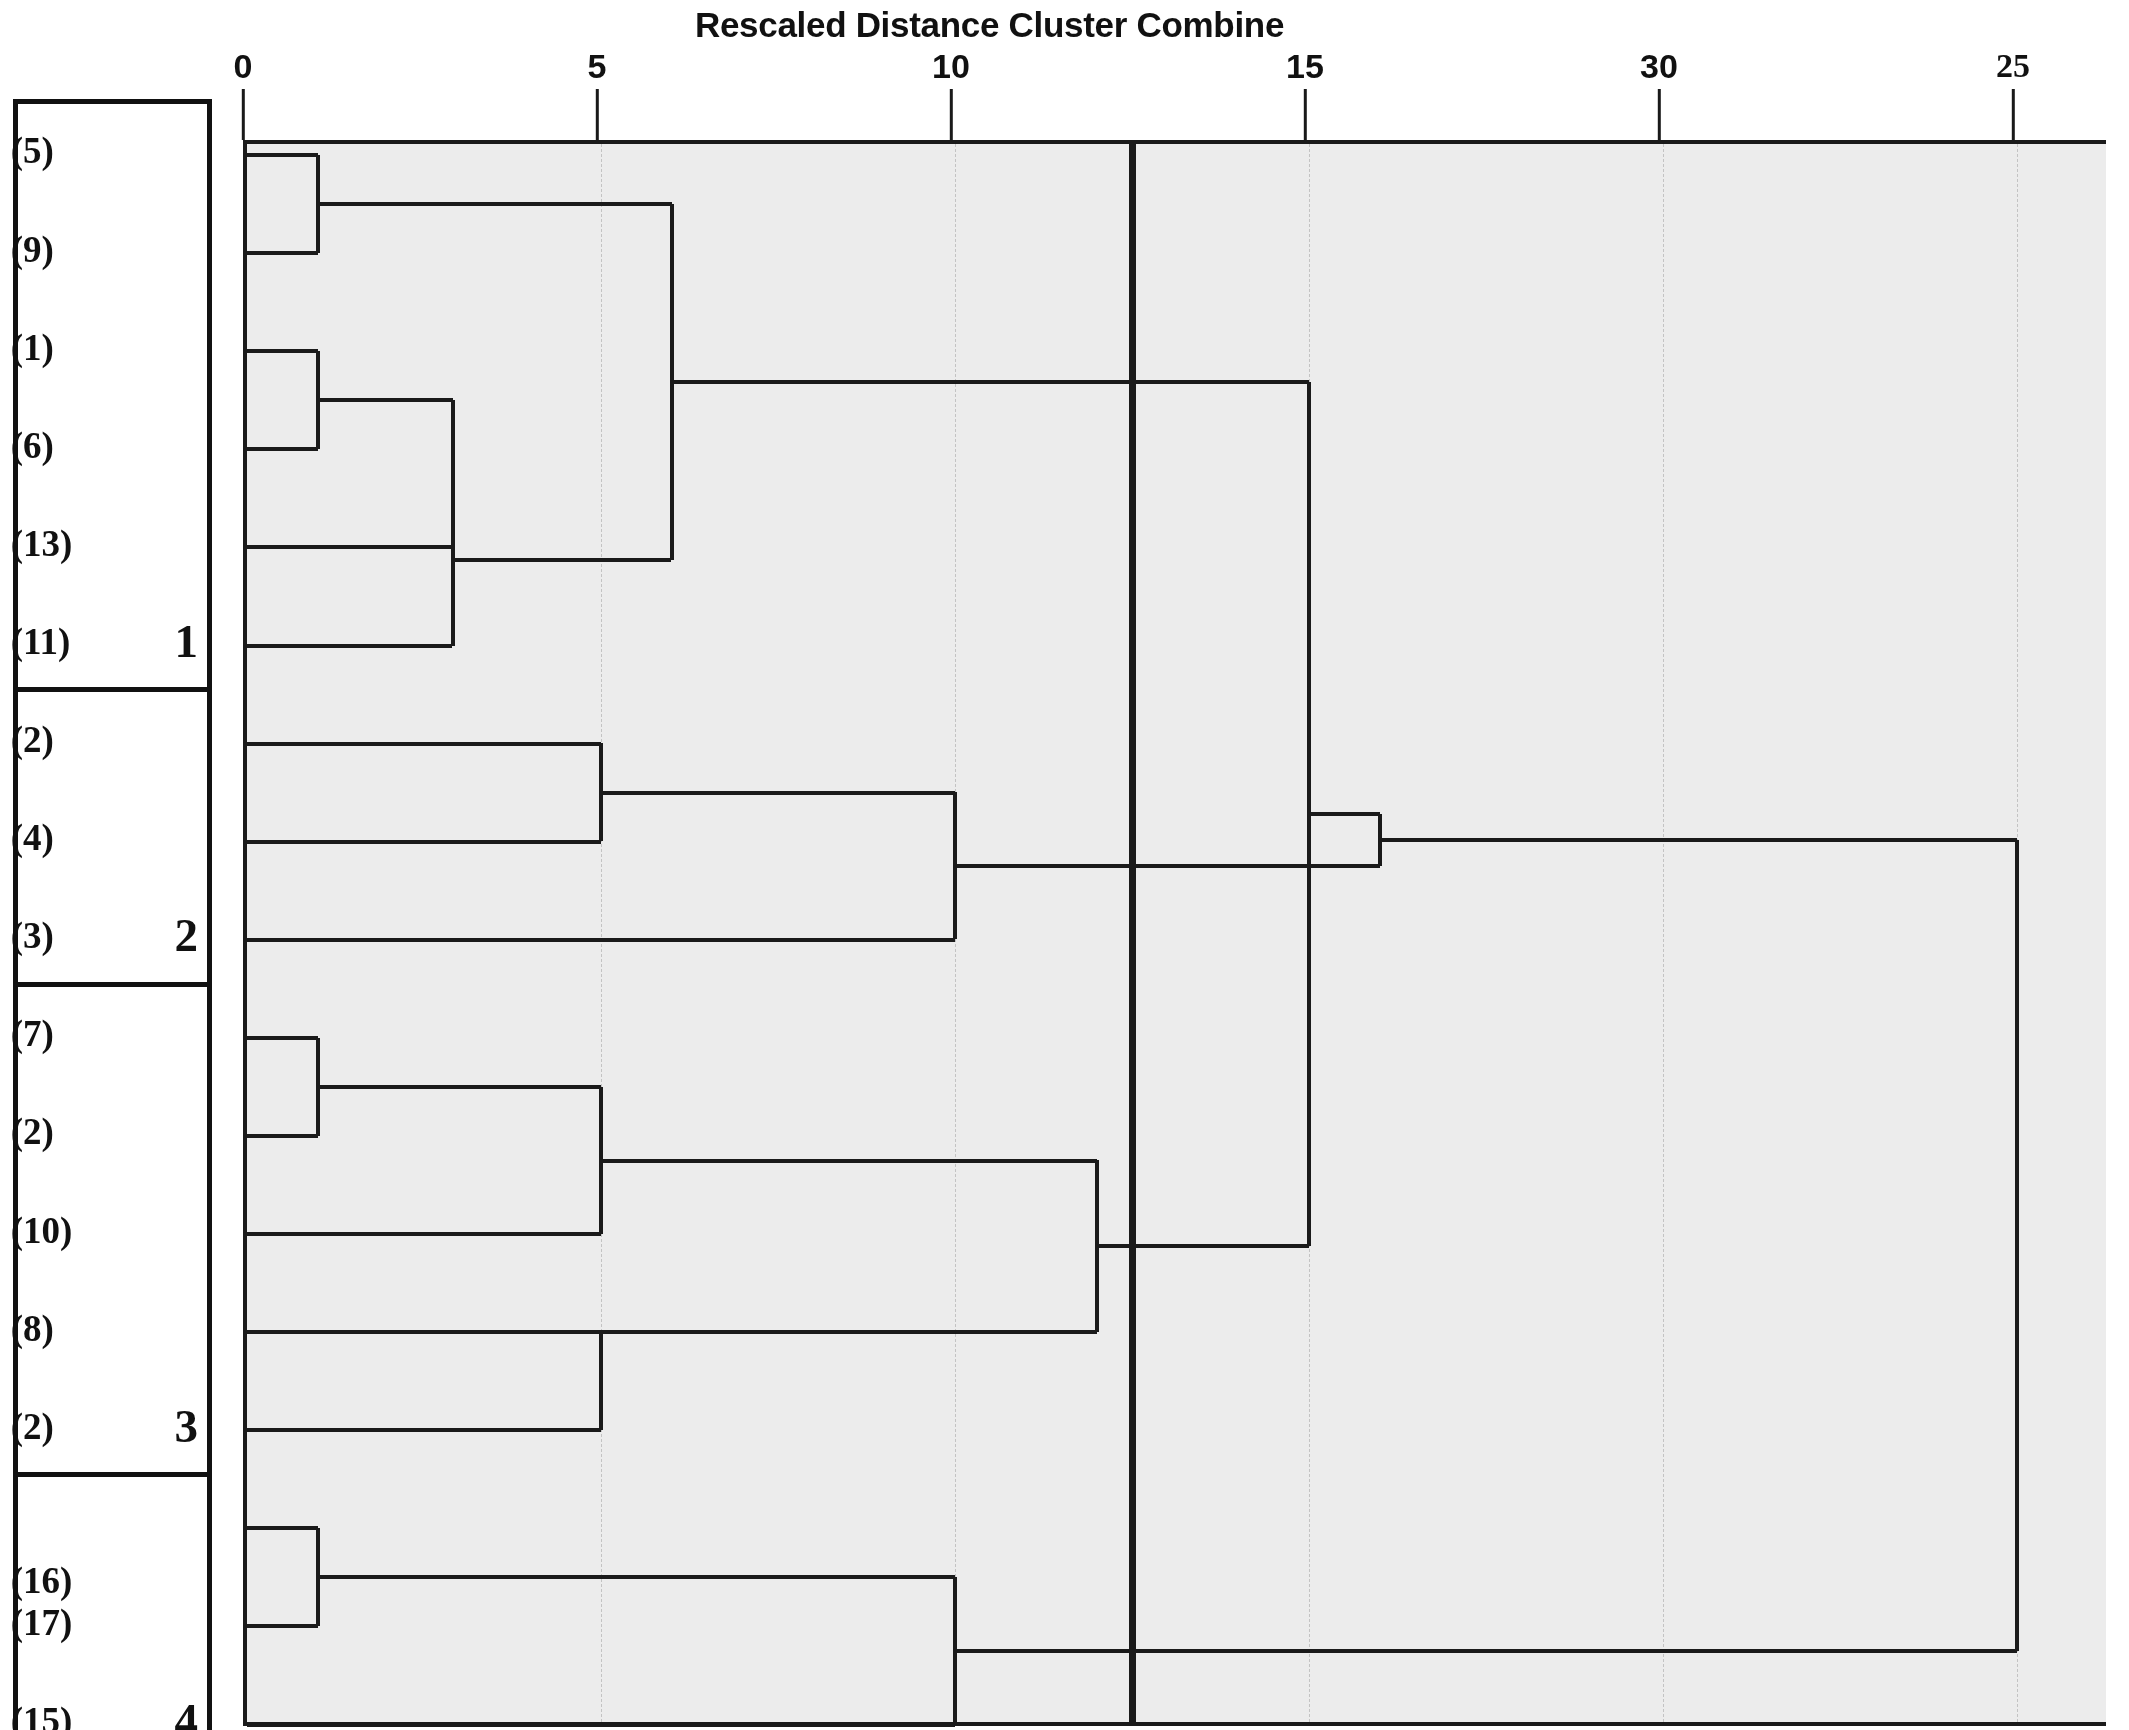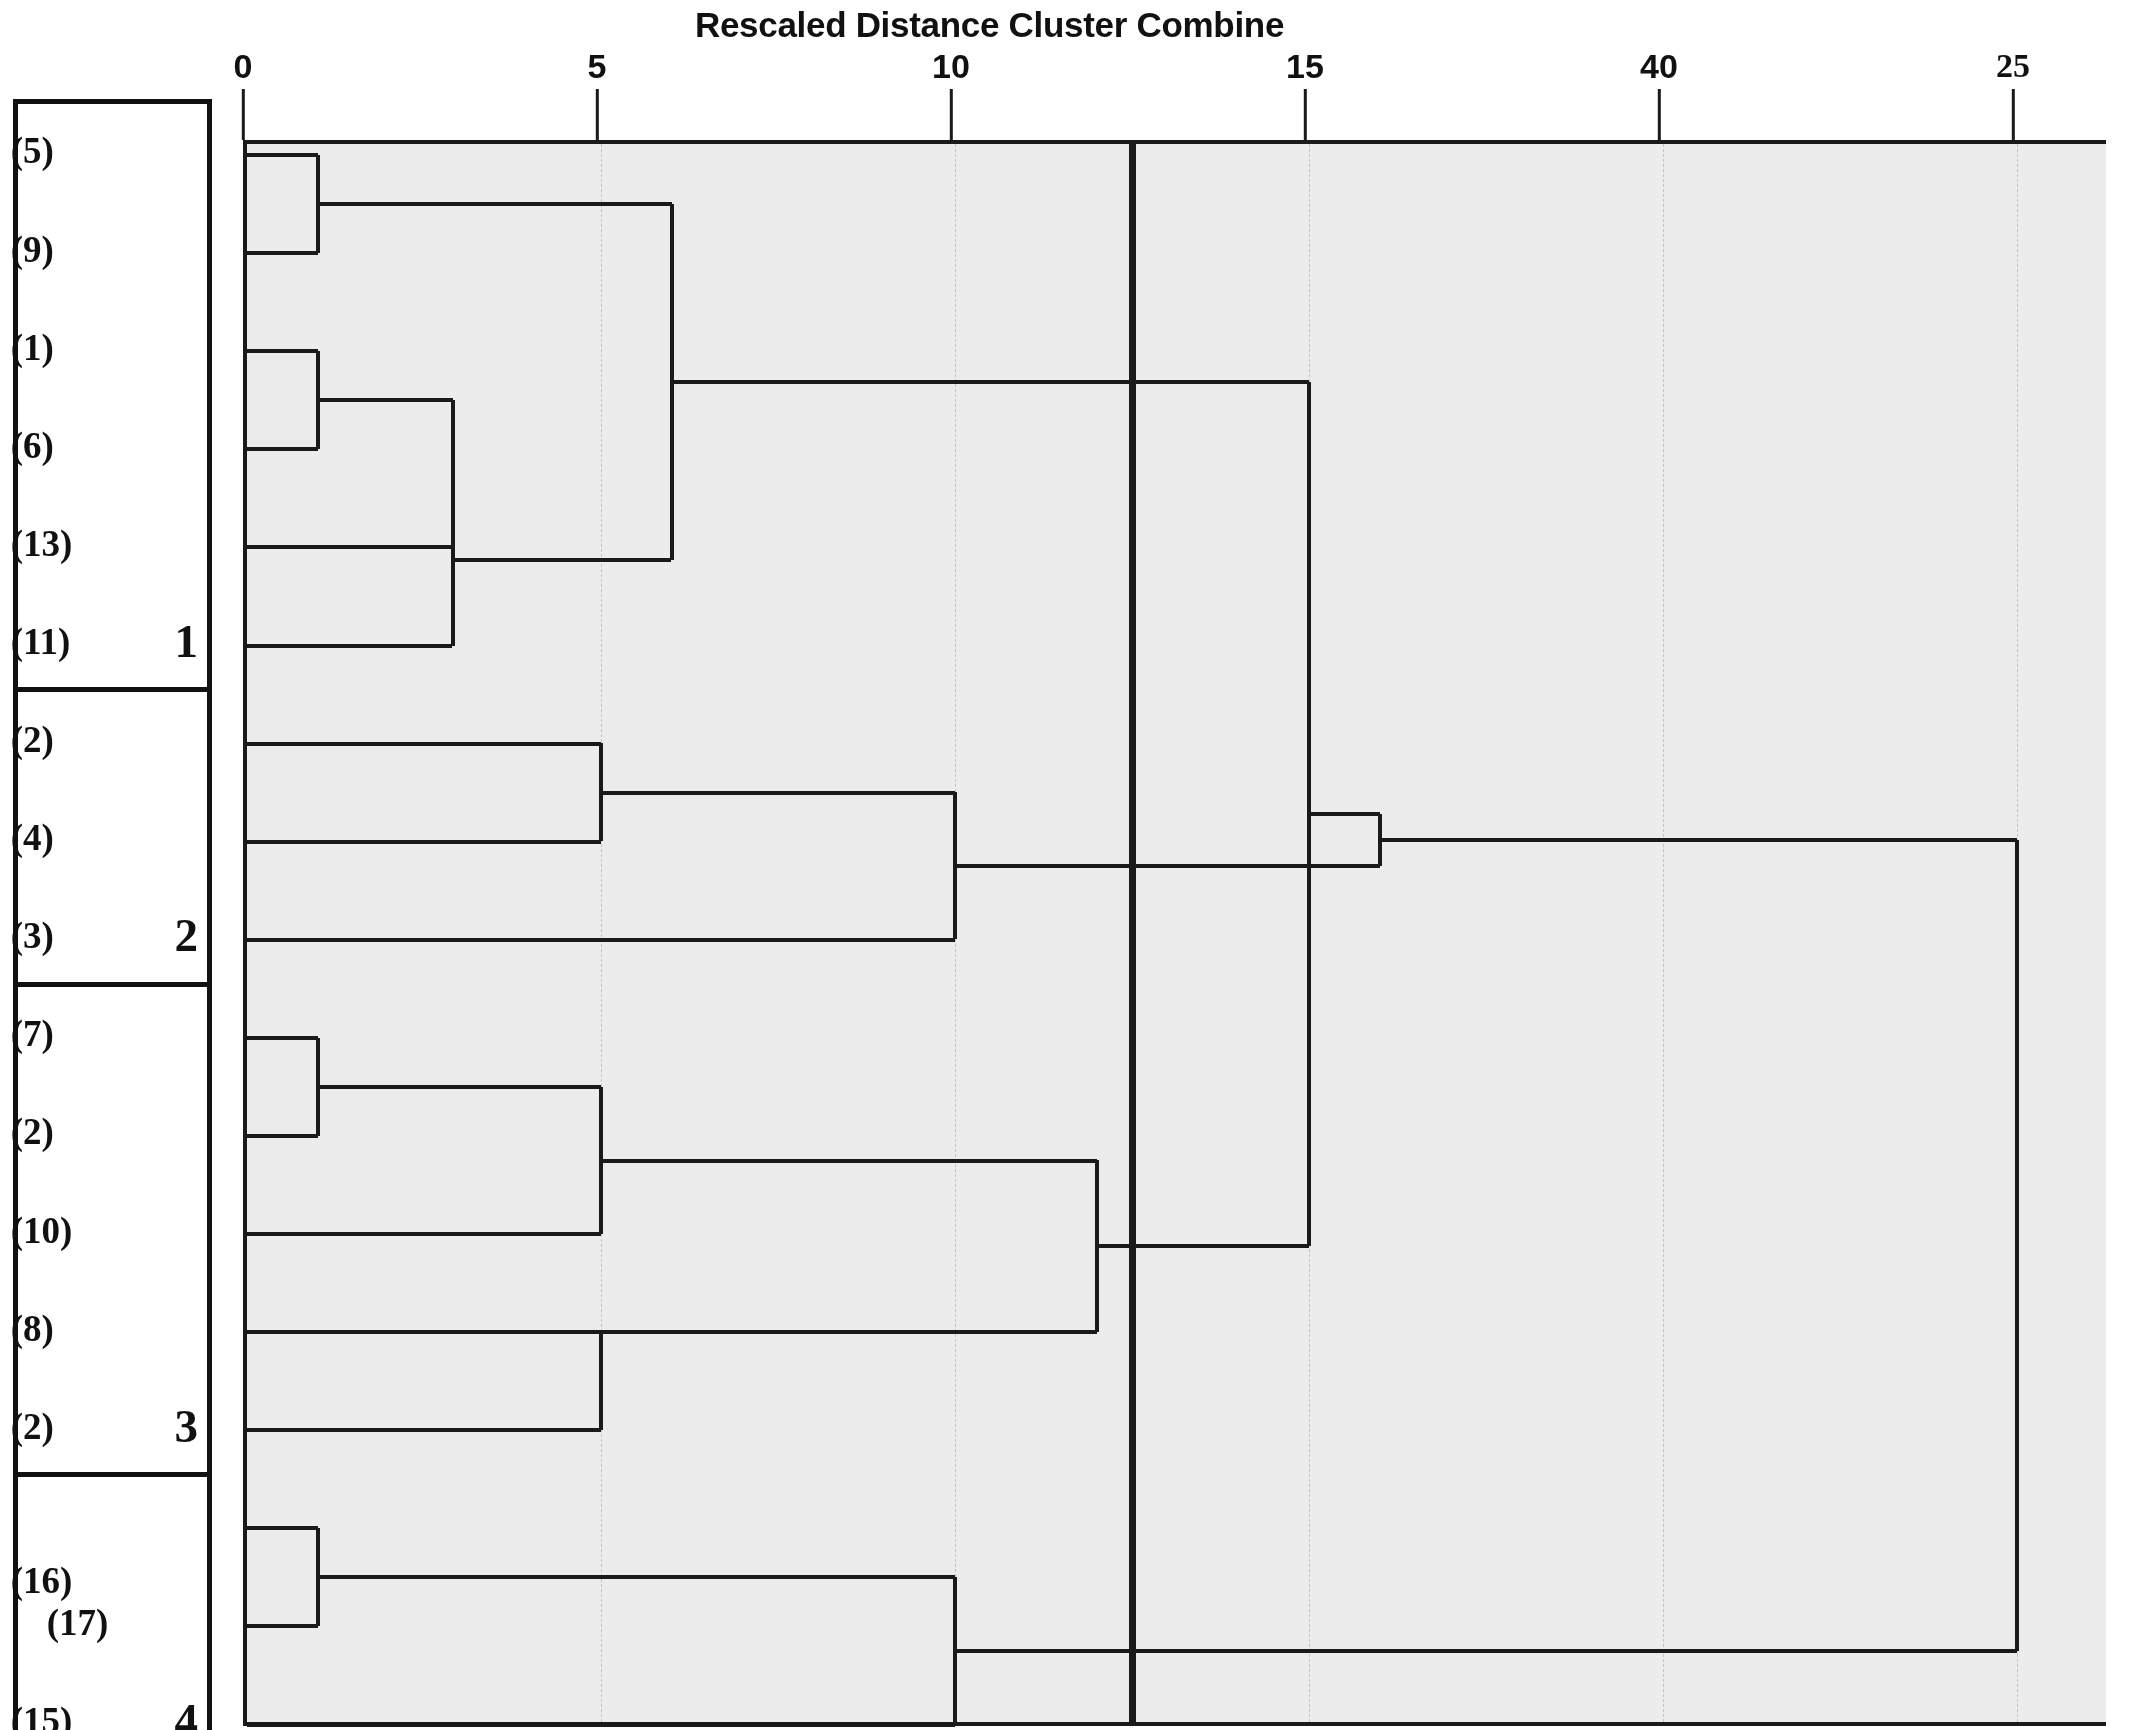--- a/index.html
+++ b/index.html
@@ -93,21 +93,21 @@
 
   <div class="axis-layer" id="axis-layer">
       <div class="tick-label" style="left: 243px;">0</div>
       <div class="tick-mark" style="left: 243px;"></div>
       <div class="tick-label" style="left: 597px;">5</div>
       <div class="tick-mark" style="left: 597px;"></div>
       <div class="tick-label" style="left: 951px;">10</div>
       <div class="tick-mark" style="left: 951px;"></div>
       <div class="tick-label" style="left: 1305px;">15</div>
       <div class="tick-mark" style="left: 1305px;"></div>
-      <div class="tick-label" style="left: 1659px;">40</div>
+      <div class="tick-label" style="left: 1659px;">30</div>
       <div class="tick-mark" style="left: 1659px;"></div>
       <div class="tick-label" style="left: 2013px; font-family: Liberation Serif, serif;">25</div>
       <div class="tick-mark" style="left: 2013px;"></div>
     </div>
 
   <div class="plot-panel" id="plot-panel">
     <div id="gridlines">
         <div class="gridline" style="left: 354px;"></div>
         <div class="gridline" style="left: 708px;"></div>
         <div class="gridline" style="left: 1062px;"></div>
@@ -185,19 +185,19 @@
       <div class="cluster-num" style="top: 935px; right: 1931px;">2</div>
       <div class="cluster-box" style="top: 982px; height: 496px;"></div>
       <div class="leaf-label" style="top: 1033px;">(7)</div>
       <div class="leaf-label" style="top: 1131px;">(2)</div>
       <div class="leaf-label" style="top: 1230px;">(10)</div>
       <div class="leaf-label" style="top: 1328px;">(8)</div>
       <div class="leaf-label" style="top: 1426px;">(2)</div>
       <div class="cluster-num" style="top: 1426px; right: 1931px;">3</div>
       <div class="cluster-box" style="top: 1472px; height: 300px;"></div>
       <div class="leaf-label" style="top: 1580px;">(16)</div>
-      <div class="leaf-label" style="top: 1622px; margin-left: 36px;">(17)</div>
+      <div class="leaf-label" style="top: 1622px;">(17)</div>
       <div class="leaf-label" style="top: 1720px;">(15)</div>
       <div class="cluster-num" style="top: 1720px; right: 1931px;">4</div>
     </div>
 
 </div>
 
 
 </body></html>

